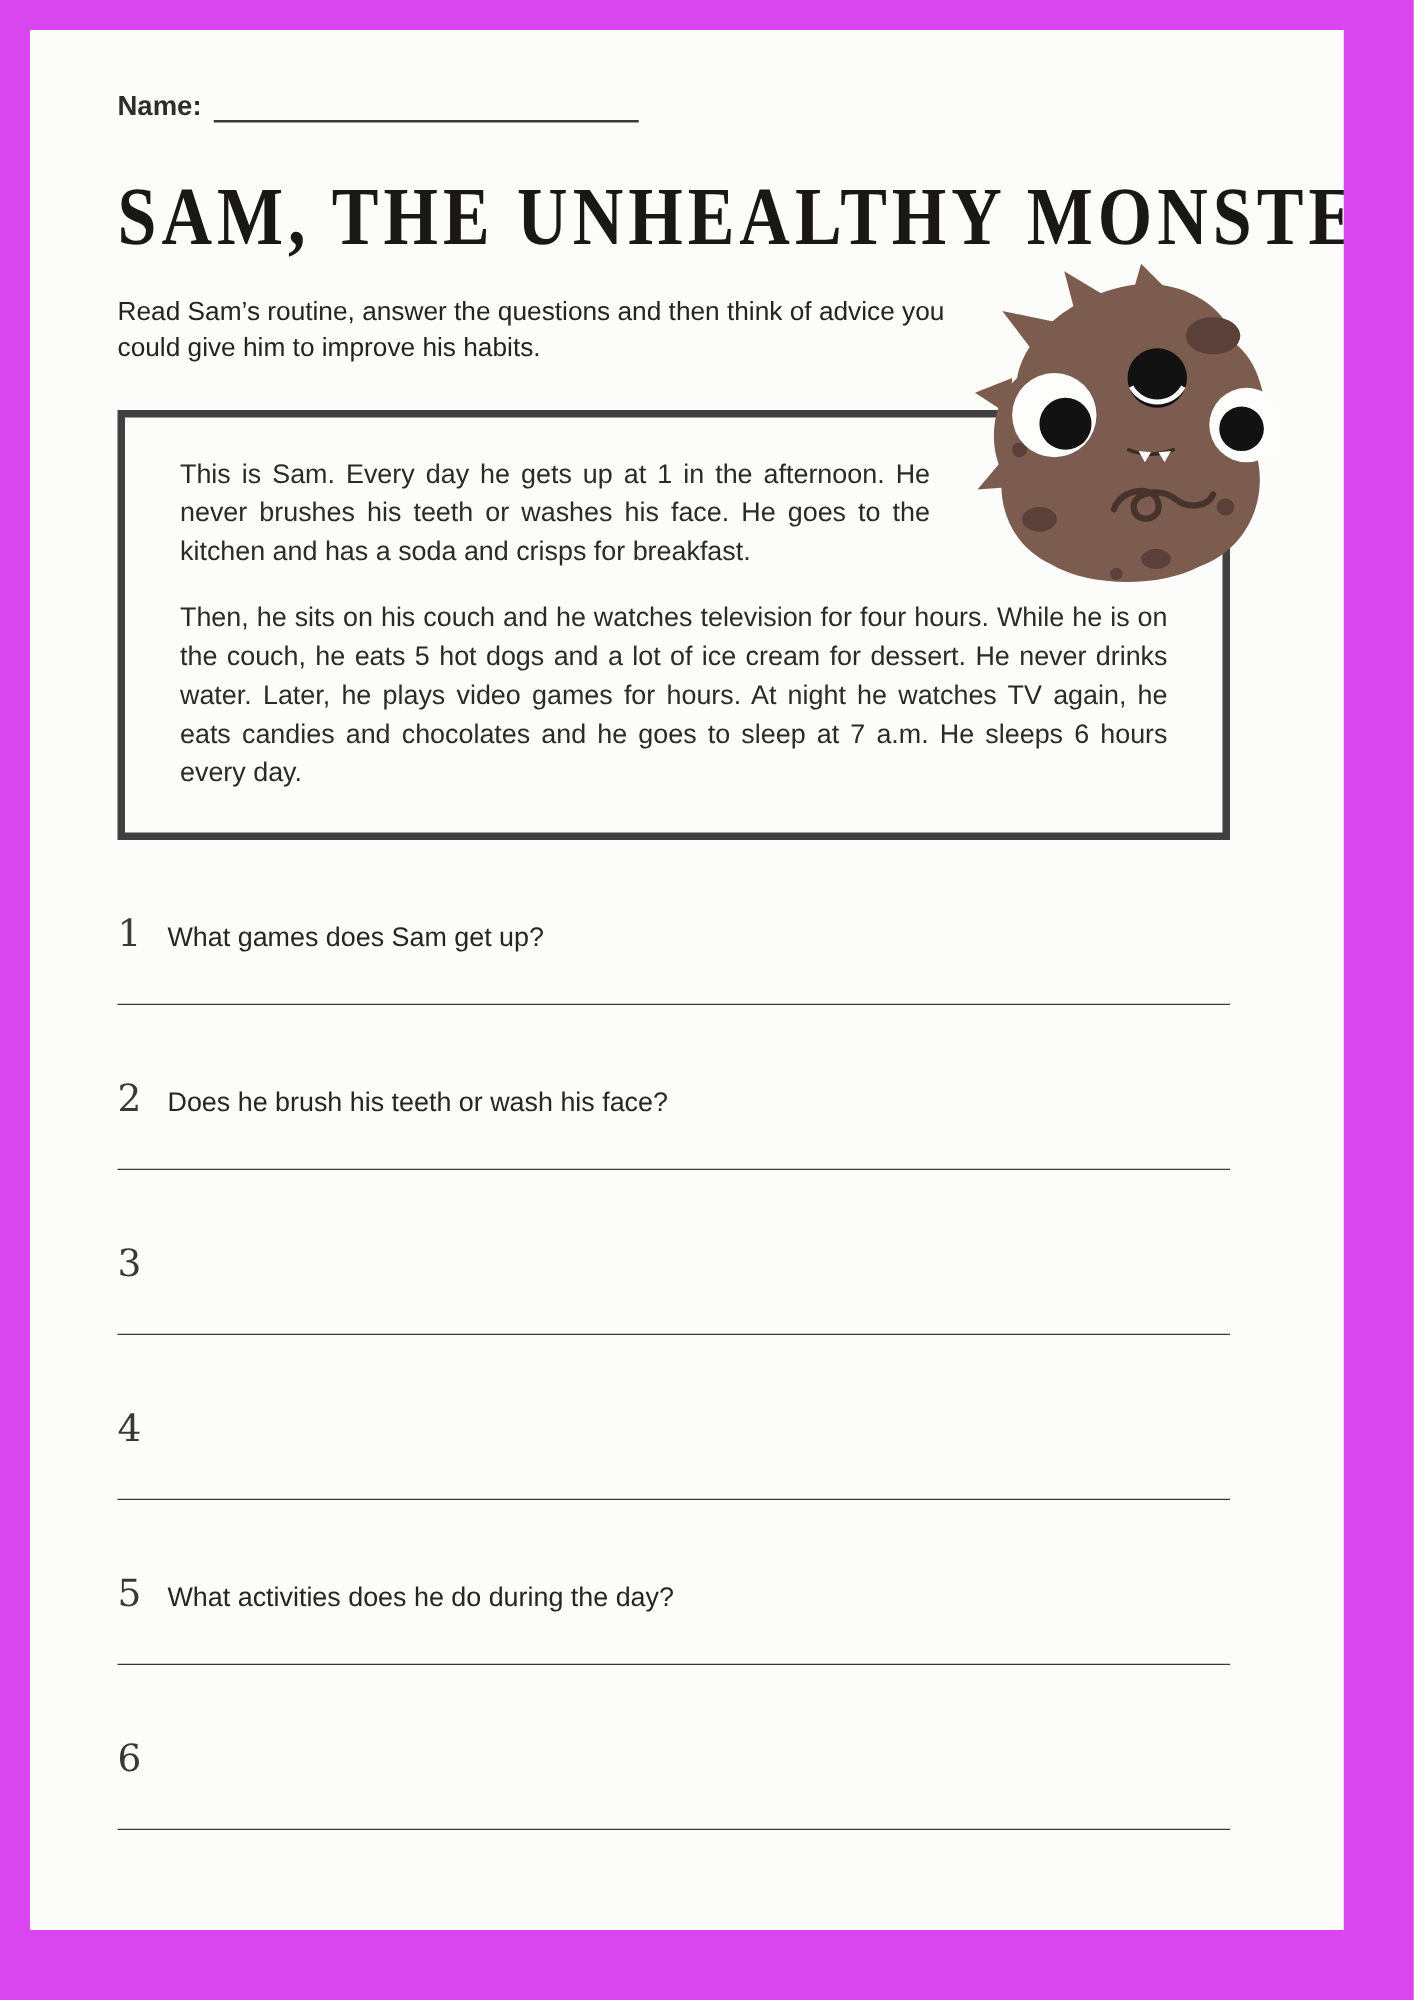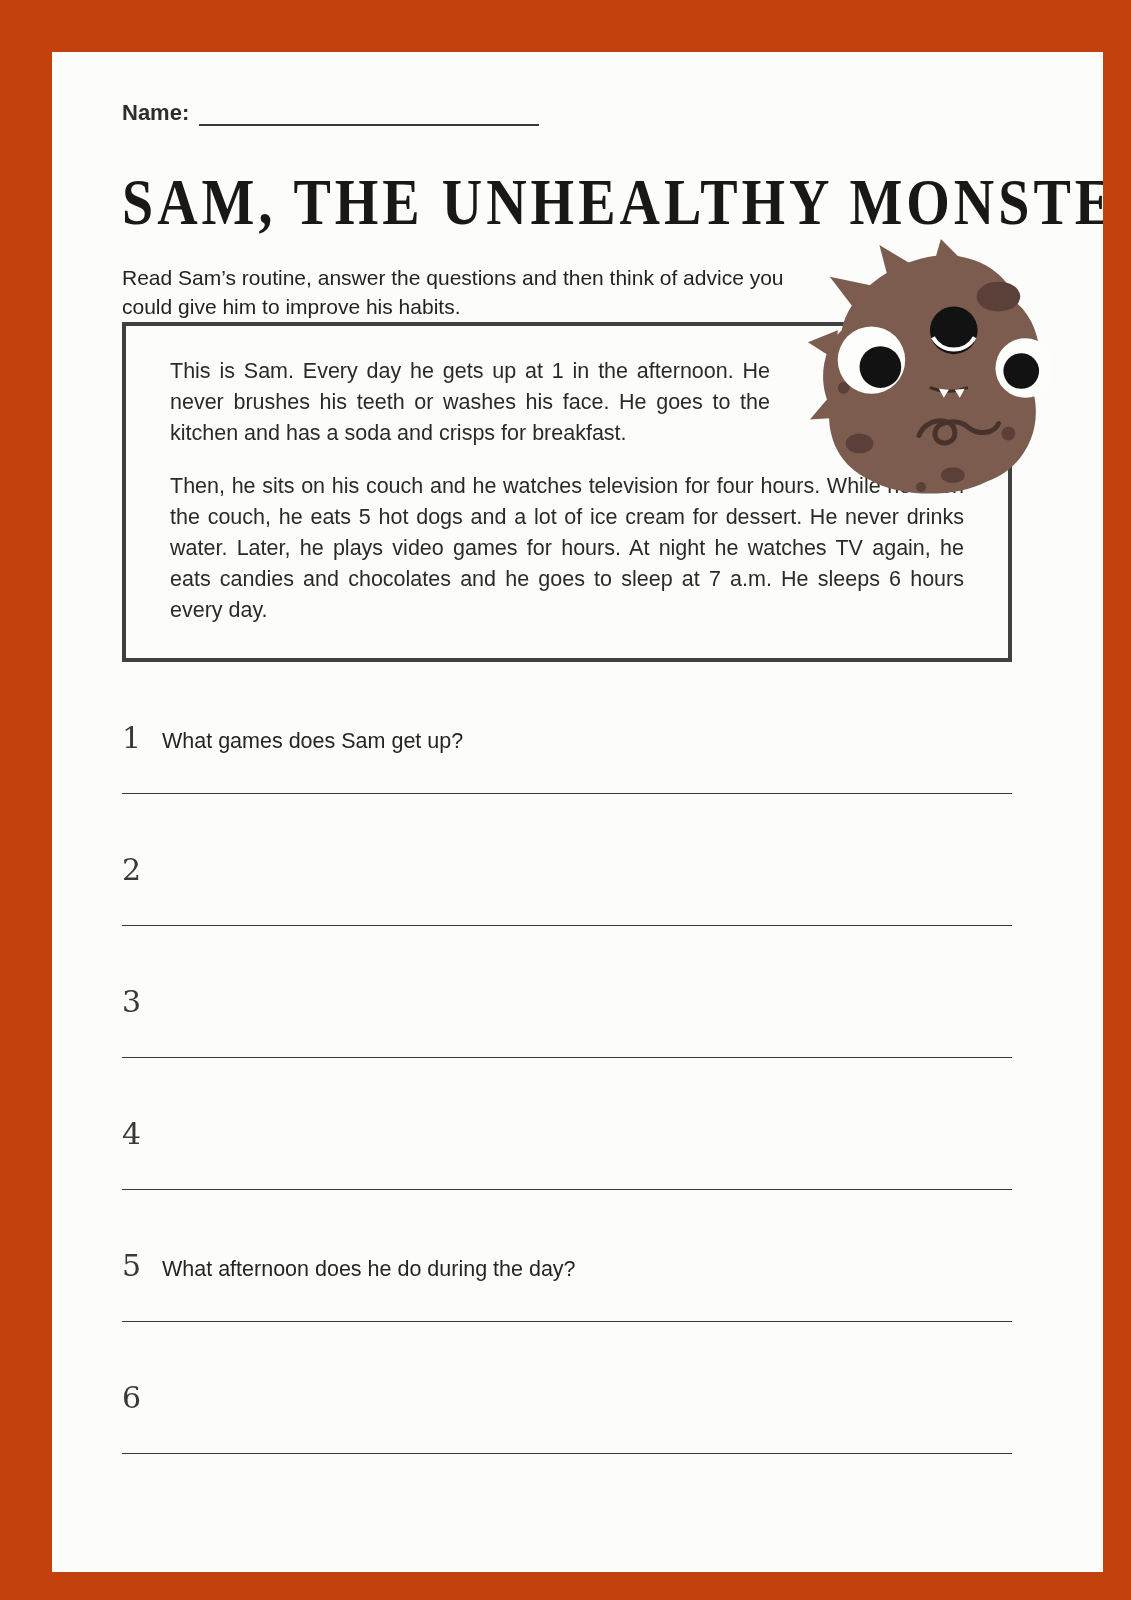--- a/index.html
+++ b/index.html
@@ -5,22 +5,22 @@
   * { margin: 0; padding: 0; box-sizing: border-box; }
   html, body { width: 1131px; }
   body {
     font-family: "Liberation Sans", sans-serif;
     background: #d9d0ca;
     color: #2e2d2c;
   }
   .frame {
     width: 1131px;
     height: 1600px;
-    background: #c2410c;
-    padding: 52px;
+    background: #d946ef;
+    padding: 24px;
   }
   .page {
     position: relative;
     width: 1051px;
     height: 1520px;
     background: #fcfcfa;
     overflow: hidden;
   }
   .content {
     width: 890px;
@@ -62,21 +62,22 @@
   .instructions {
     margin-top: 30px;
     font-weight: 400;
     font-size: 21px;
     line-height: 1.38;
     max-width: 700px;
     color: #242322;
   }
   
   .reading-box {
-    border: 4px solid #404040;
+    margin-top: 34px;
+    border: 6px solid #404040;
     padding: 30px 44px 32px 44px;
     background: #fcfcfa;
   }
   .reading-box p {
     font-size: 21.5px;
     line-height: 31px;
     text-align: justify;
     color: #2b2a29;
   }
   .para-1 { max-width: 600px; }
@@ -181,20 +182,21 @@
         <div class="q-row">
           <span class="q-num">1</span>
           <span class="q-text">What games does Sam get up?</span>
         </div>
         <div class="answer-line"></div>
       </div>
 
       <div class="question">
         <div class="q-row">
           <span class="q-num">2</span>
+          <span class="q-text">Does he brush his teeth or wash his face?</span>
         </div>
         <div class="answer-line"></div>
       </div>
 
       <div class="question">
         <div class="q-row">
           <span class="q-num">3</span>
         </div>
         <div class="answer-line"></div>
       </div>
@@ -202,21 +204,21 @@
       <div class="question">
         <div class="q-row">
           <span class="q-num">4</span>
         </div>
         <div class="answer-line"></div>
       </div>
 
       <div class="question">
         <div class="q-row">
           <span class="q-num">5</span>
-          <span class="q-text">What afternoon does he do during the day?</span>
+          <span class="q-text">What activities does he do during the day?</span>
         </div>
         <div class="answer-line"></div>
       </div>
 
       <div class="question">
         <div class="q-row">
           <span class="q-num">6</span>
         </div>
         <div class="answer-line"></div>
       </div>

